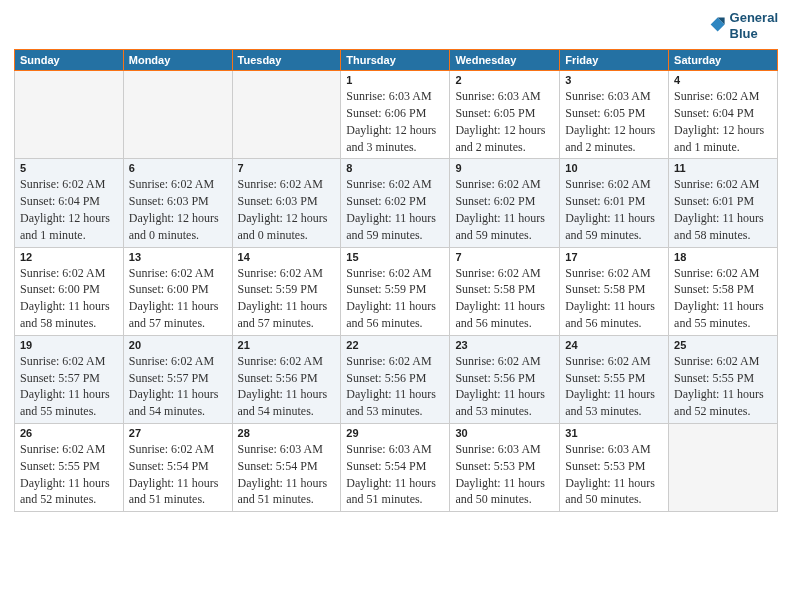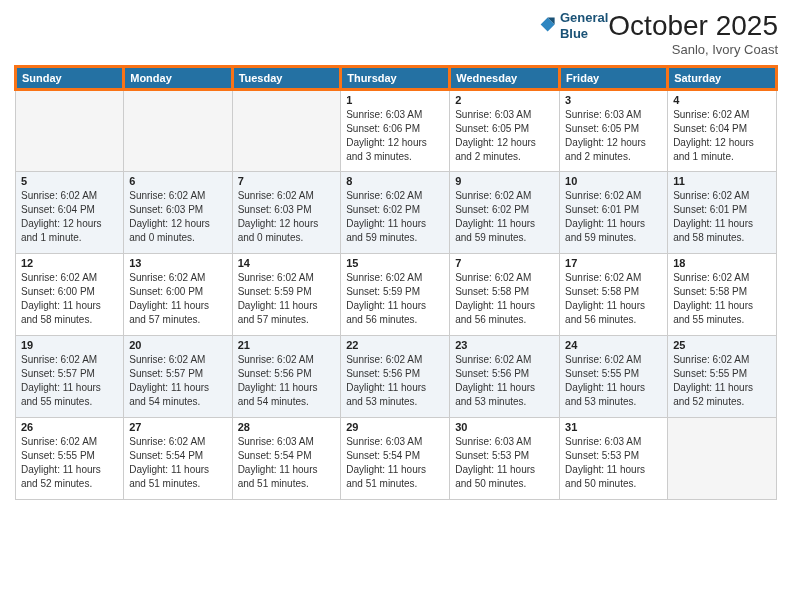--- a/index.html
+++ b/index.html
@@ -54,68 +54,65 @@
       border-collapse: collapse;
       border: 1px solid #ccc;
     }
     .calendar th {
       background: #2471a3;
       color: #fff;
       font-size: 11px;
       font-weight: bold;
       padding: 4px 5px;
       text-align: left;
-      border: 3px solid #f97316;
+      border: 1px solid #f97316;
     }
     .calendar td {
       vertical-align: top;
       border: 1px solid #ccc;
       padding: 3px 5px;
       width: 113px;
       height: 82px;
       background: #fff;
     }
     .calendar td.empty {
       background: #f5f5f5;
     }
     .day-num {
       font-size: 11px;
       font-weight: bold;
       color: #222;
       display: block;
       margin-bottom: 2px;
     }
     .day-info {
-      font-size: 10px;
+      font-size: 12px;
       color: #333;
       line-height: 1.4;
+      font-family: Liberation Serif, serif;
     }
     .row-shaded td {
       background: #f0f4f8;
     }
   </style>
 </head>
 <body>
 
 <div class="page">
   <div class="header">
     <div class="logo">
       <svg class="logo-icon" viewBox="0 0 40 40">
         <rect x="0" y="0" width="40" height="40" fill="white"></rect>
         <polygon points="28,8 38,18 28,28 18,18" fill="#2e86c1"></polygon>
         <polygon points="28,8 38,8 38,18" fill="#1a5276"></polygon>
       </svg>
       <div class="logo-text">
         <div>General</div>
         <div>Blue</div>
       </div>
-    </div>
-    <div class="title-block">
-      <div class="month-title">October 2025</div>
-      <div class="location">Sanlo, Ivory Coast</div>
     </div>
   </div>
 
   <table class="calendar">
     <thead>
       <tr>
         <th>Sunday</th>
         <th>Monday</th>
         <th>Tuesday</th>
         <th>Thursday</th>

